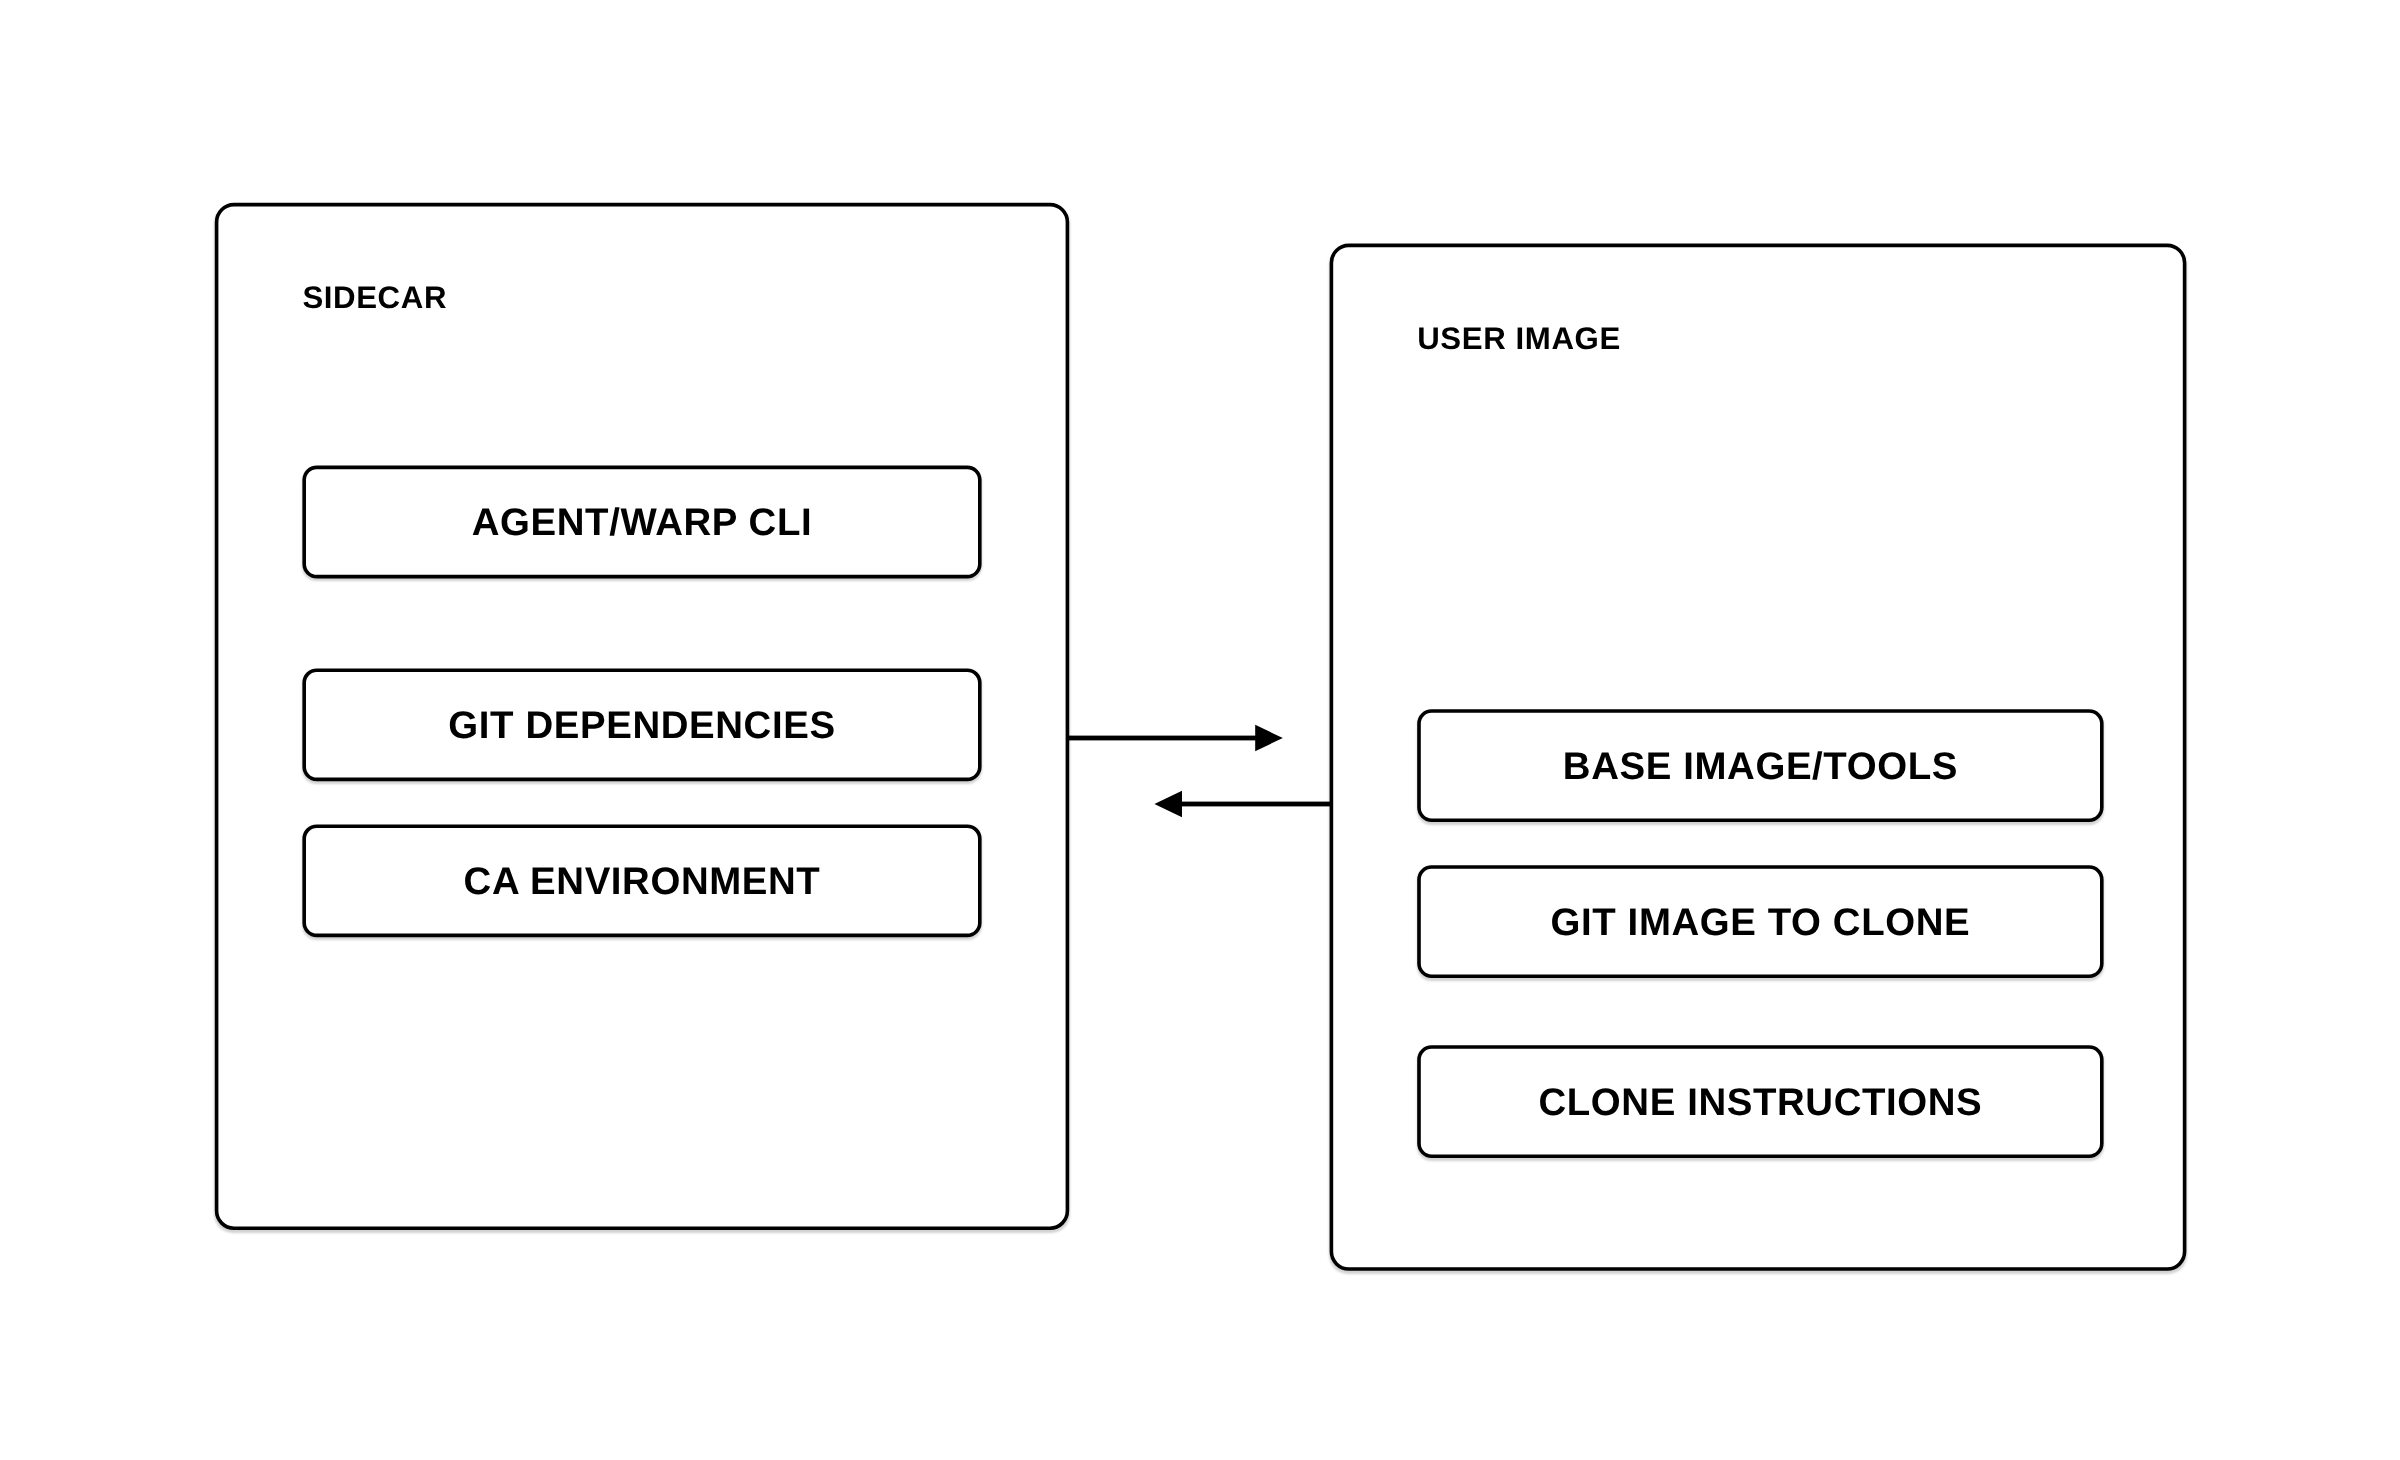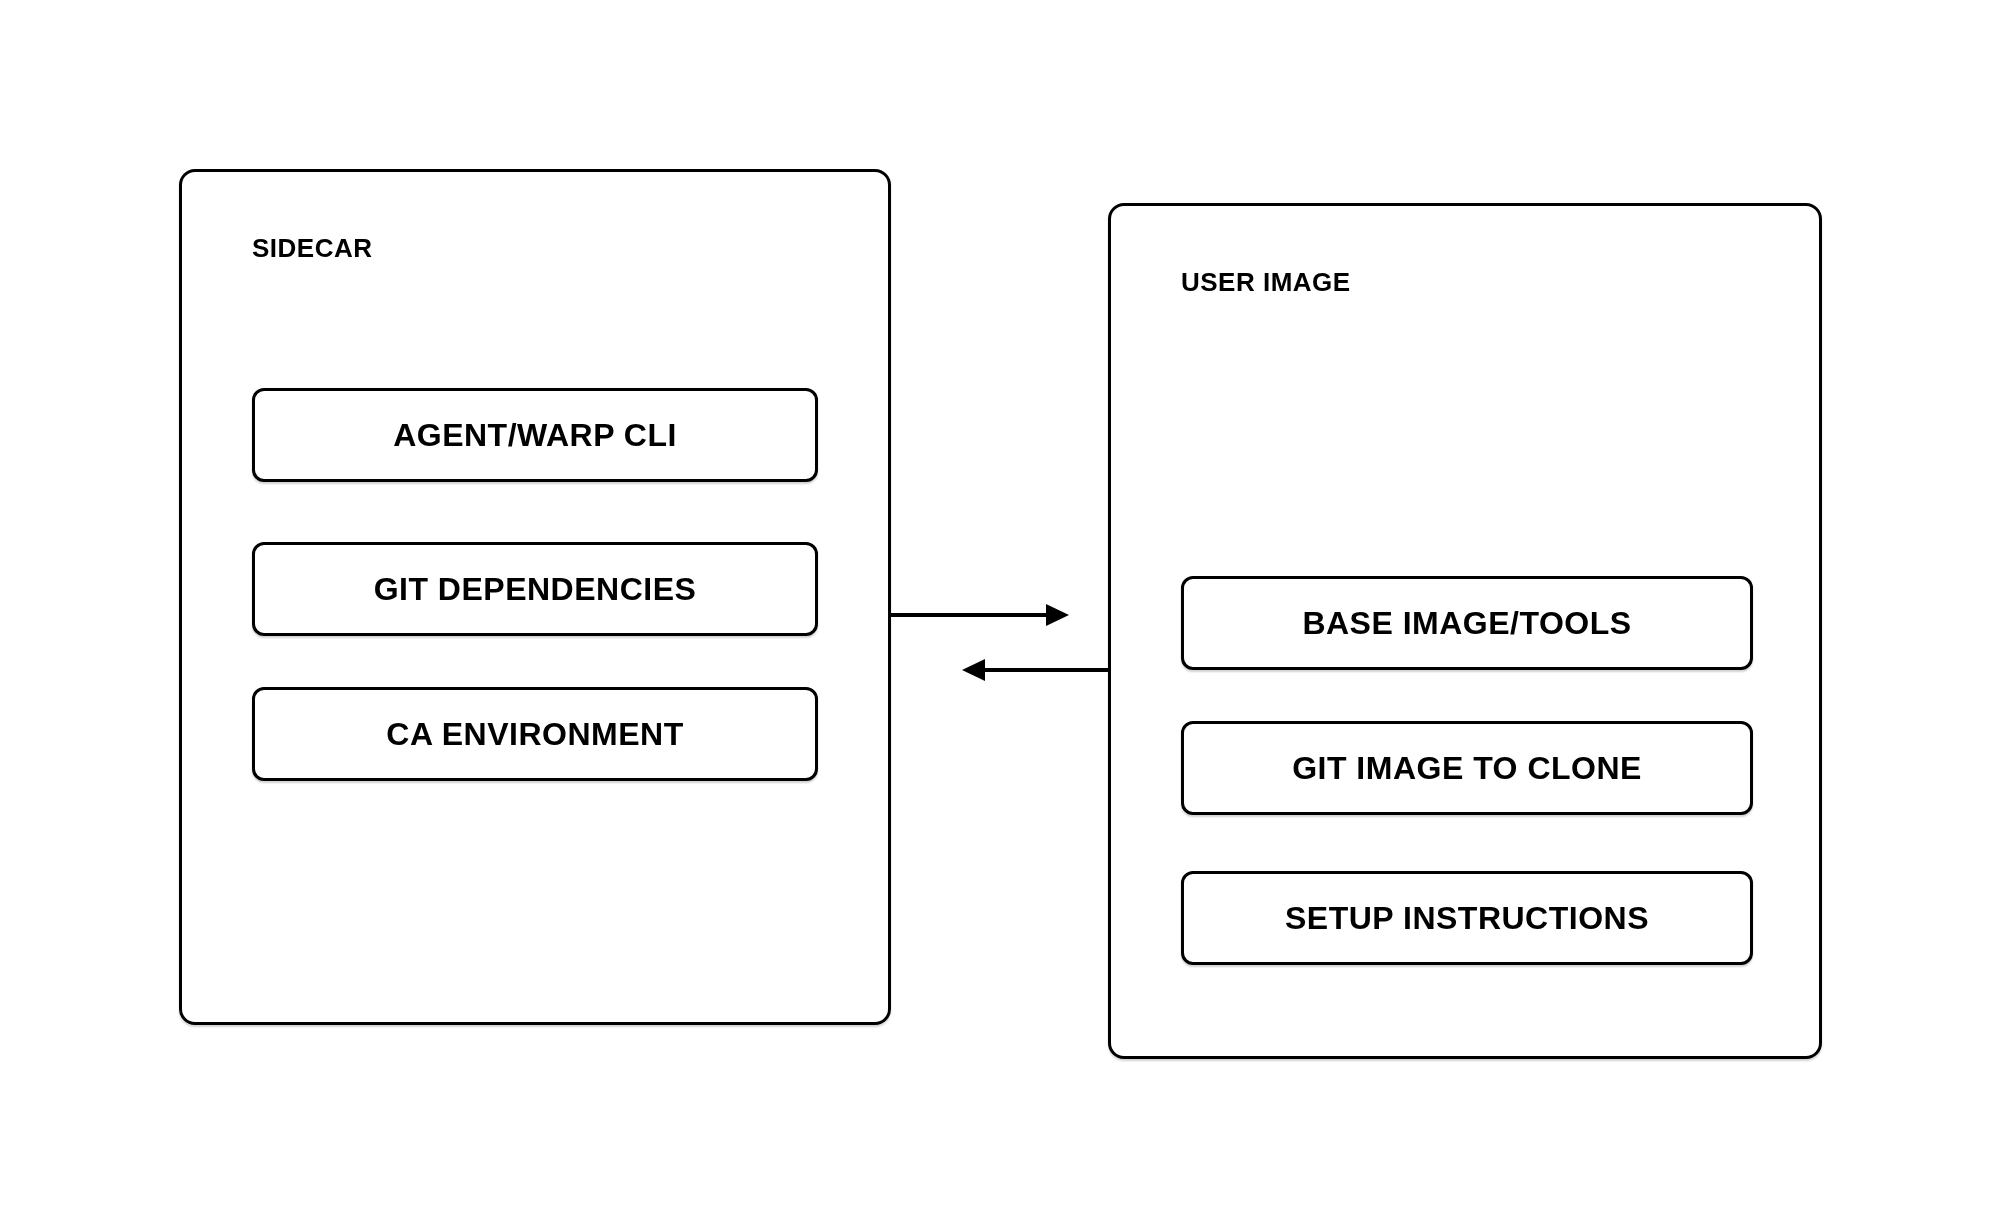--- a/index.html
+++ b/index.html
@@ -51,21 +51,21 @@
     justify-content: center;
     font-size: 32px;
     font-weight: bold;
     letter-spacing: 0.5px;
     white-space: nowrap;
     box-shadow: 0 2px 2px rgba(0,0,0,0.18);
   }
   .panel-left  .node { width: 566px; }
   .panel-right .node { width: 572px; }
   .node-pos-1 { top: 216px; }
-  .node-pos-2 { top: 370px; align-items: center; }
+  .node-pos-2 { top: 385px; align-items: center; }
   .node-pos-3 { top: 515px; }
   .node-pos-4 { top: 665px; }
 
   .arrow-shaft {
     position: absolute;
     height: 4px;
     background: #000000;
   }
   .arrow-head {
     position: absolute;
@@ -99,21 +99,21 @@
 
   <div class="panel panel-right">
     <div class="panel-title">USER IMAGE</div>
     <div class="node node-pos-2">
       <span>BASE IMAGE/TOOLS</span>
     </div>
     <div class="node node-pos-3">
       <span>GIT IMAGE TO CLONE</span>
     </div>
     <div class="node node-pos-4">
-      <span>SETUP INSTRUCTIONS</span>
+      <span>CLONE INSTRUCTIONS</span>
     </div>
   </div>
 
   <div>
     <div class="arrow-shaft shaft-top"></div>
     <div class="arrow-head head-right"></div>
   </div>
 
   <div>
     <div class="arrow-shaft shaft-bottom"></div>

